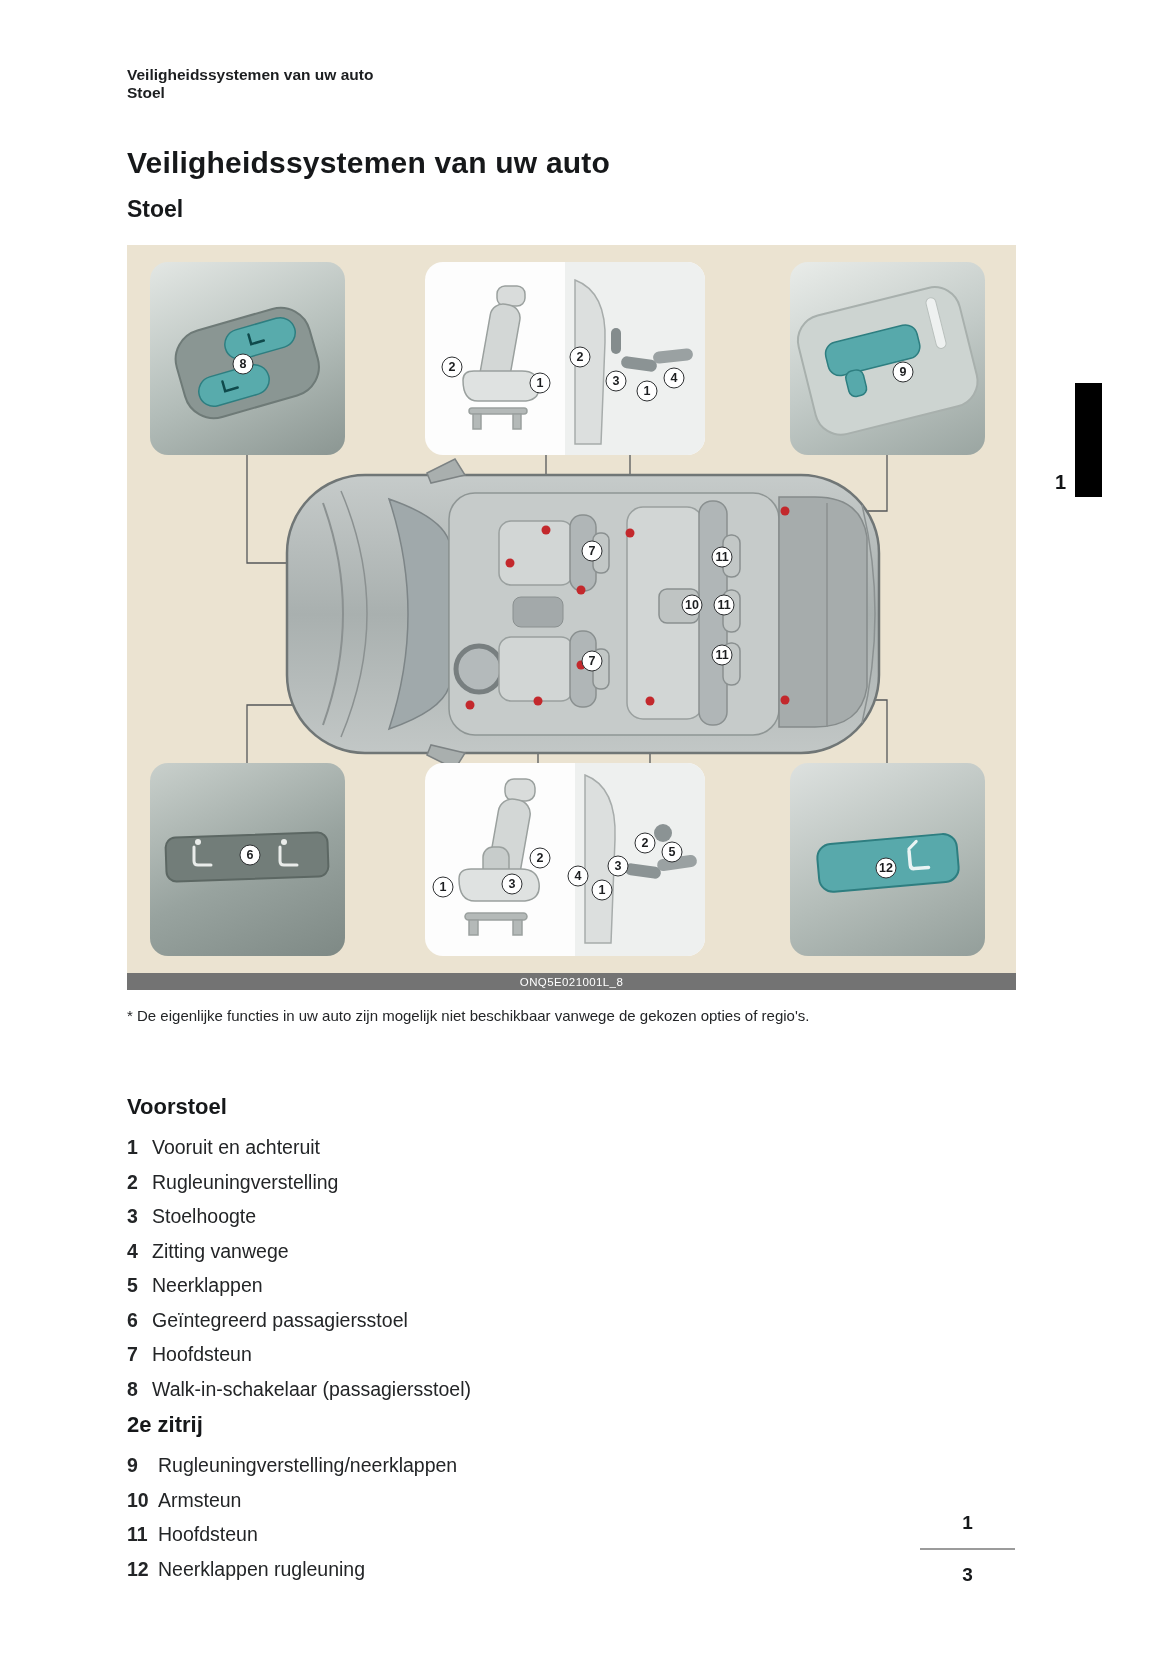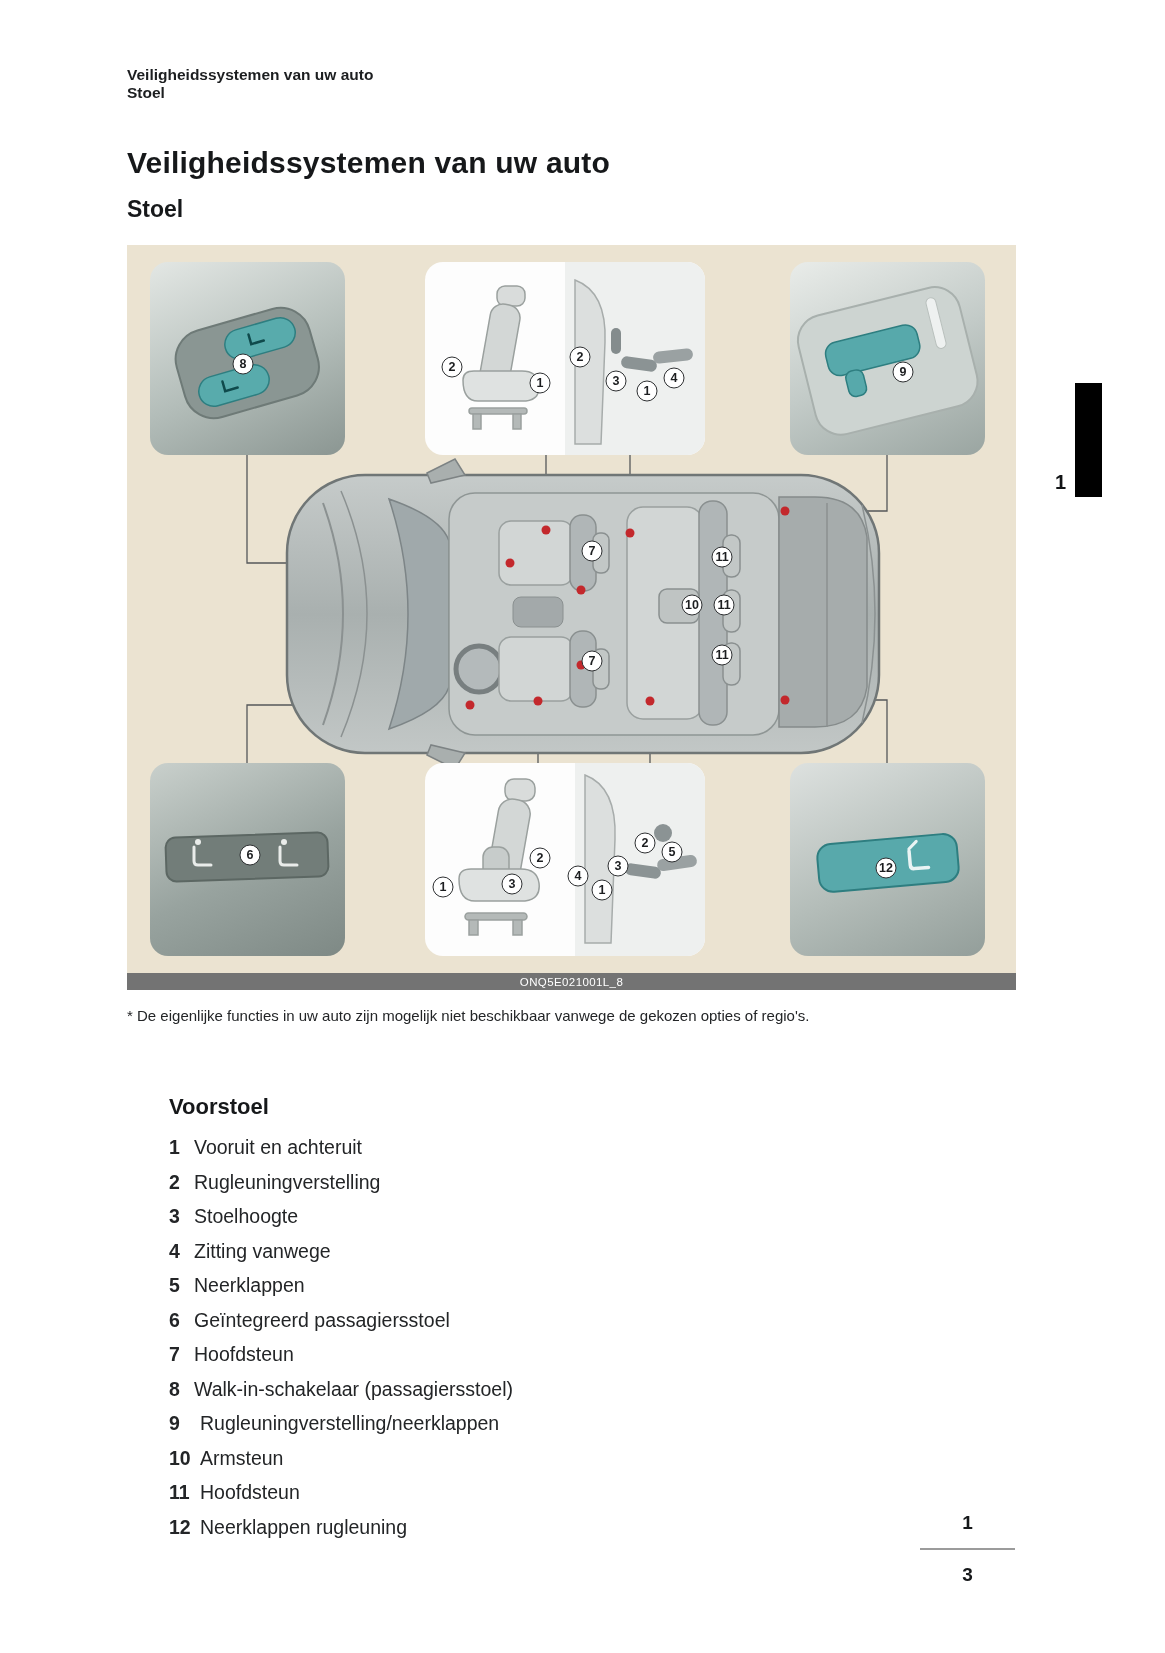--- a/index.html
+++ b/index.html
@@ -47,21 +47,21 @@
 
   
   .chapter-tab { left:1075px; top:383px; width:27px; height:114px; background:#000000; }
   .chapter-num { left:1026px; top:471px; width:40px; text-align:right; font-size:20px; font-weight:bold; color:#121416; }
 
   
   .footnote { left:127px; top:1001px; width:892px; font-size:15px; line-height:30px;
     color:#232527; padding-left:23px; text-indent:-23px; }
 
   
-  .lists { left:127px; top:1094px; width:889px; display:flex;margin-left:42px; }
+  .lists { left:127px; top:1094px; width:889px; display:flex; }
   .col-left { width:463px; }
   .col-right { flex:1; }
   .lists h3 { font-size:22px; font-weight:bold; color:#16181a; margin-bottom:16px; }
   .lists ul { list-style:none; }
   .lists li { display:flex; height:34.5px; font-size:19.5px; align-items:flex-start; color:#232527; }
   .lists .num { font-weight:bold; min-width:25px; }
   .col-right .num { min-width:31px; }
 
   
   .footer { right:150px; top:1512px; display:flex; align-items:center; gap:14px;
@@ -296,20 +296,21 @@
           <span class="num">7</span>
           <span>Hoofdsteun</span>
         </li>
       <li>
           <span class="num">8</span>
           <span>Walk-in-schakelaar (passagiersstoel)</span>
         </li>
     </ul>
   </div>
   <div class="col-right">
+    <h3>2e zitrij</h3>
     <ul>
       <li>
           <span class="num">9</span>
           <span>Rugleuningverstelling/neerklappen</span>
         </li>
       <li>
           <span class="num">10</span>
           <span>Armsteun</span>
         </li>
       <li>

